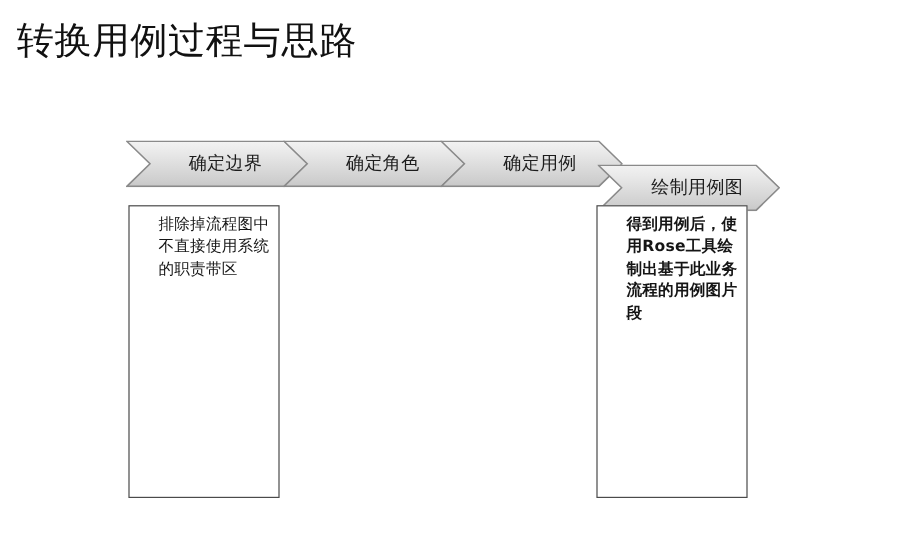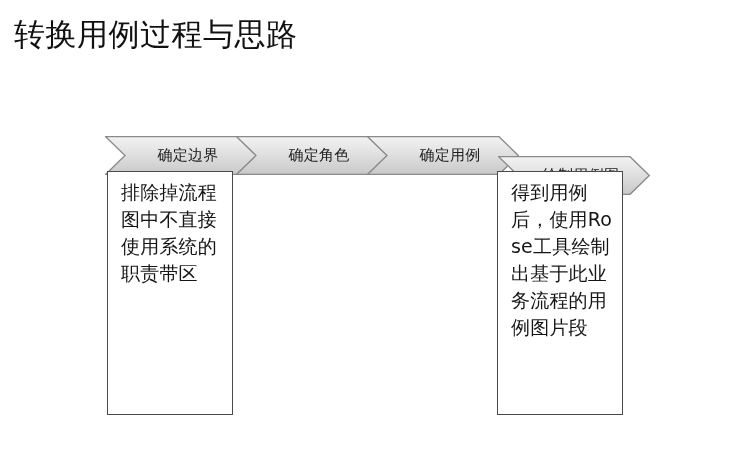--- a/index.html
+++ b/index.html
@@ -32,21 +32,21 @@
     letter-spacing: 0.5px;
     color: #111111;
     line-height: 1.15;
     white-space: nowrap;
   }
 
   
   #chevron-strip {
     position: absolute;
     left: 105px;
-    top: 136px;
+    top: 117px;
     width: 545px;
     height: 39px;
     text-align: right;
   }
   .chevron {
     position: absolute;
     top: 0;
     width: 152px;
     height: 39px;
     background: linear-gradient(to bottom,
@@ -97,32 +97,32 @@
     height: 245px;
   }
   .note-box {
     position: absolute;
     top: 0;
     width: 126px;
     height: 244px;
     border: 1.4px solid #4a4a4a;
     background: #ffffff;
     box-sizing: border-box;
-    padding: 7px 6px 6px 13px;
-    font-size: 19px;
+    padding: 7px 6px 6px 24px;
+    font-size: 13px;
     line-height: 1.42;
     color: #151515;
     letter-spacing: 0.2px;
     word-break: break-all;
     overflow: hidden;
   }
   .bx-0 { left: 0px; }
   .bx-1 { left: 130px; }
   .bx-2 { left: 260px; }
-  .bx-3 { left: 390px; }
+  .bx-3 { left: 390px; font-weight: bold; }
 </style>
 </head>
 <body>
 
 <div id="slide">
 
   <div id="page-title">转换用例过程与思路</div>
 
   <div id="chevron-strip">
 

